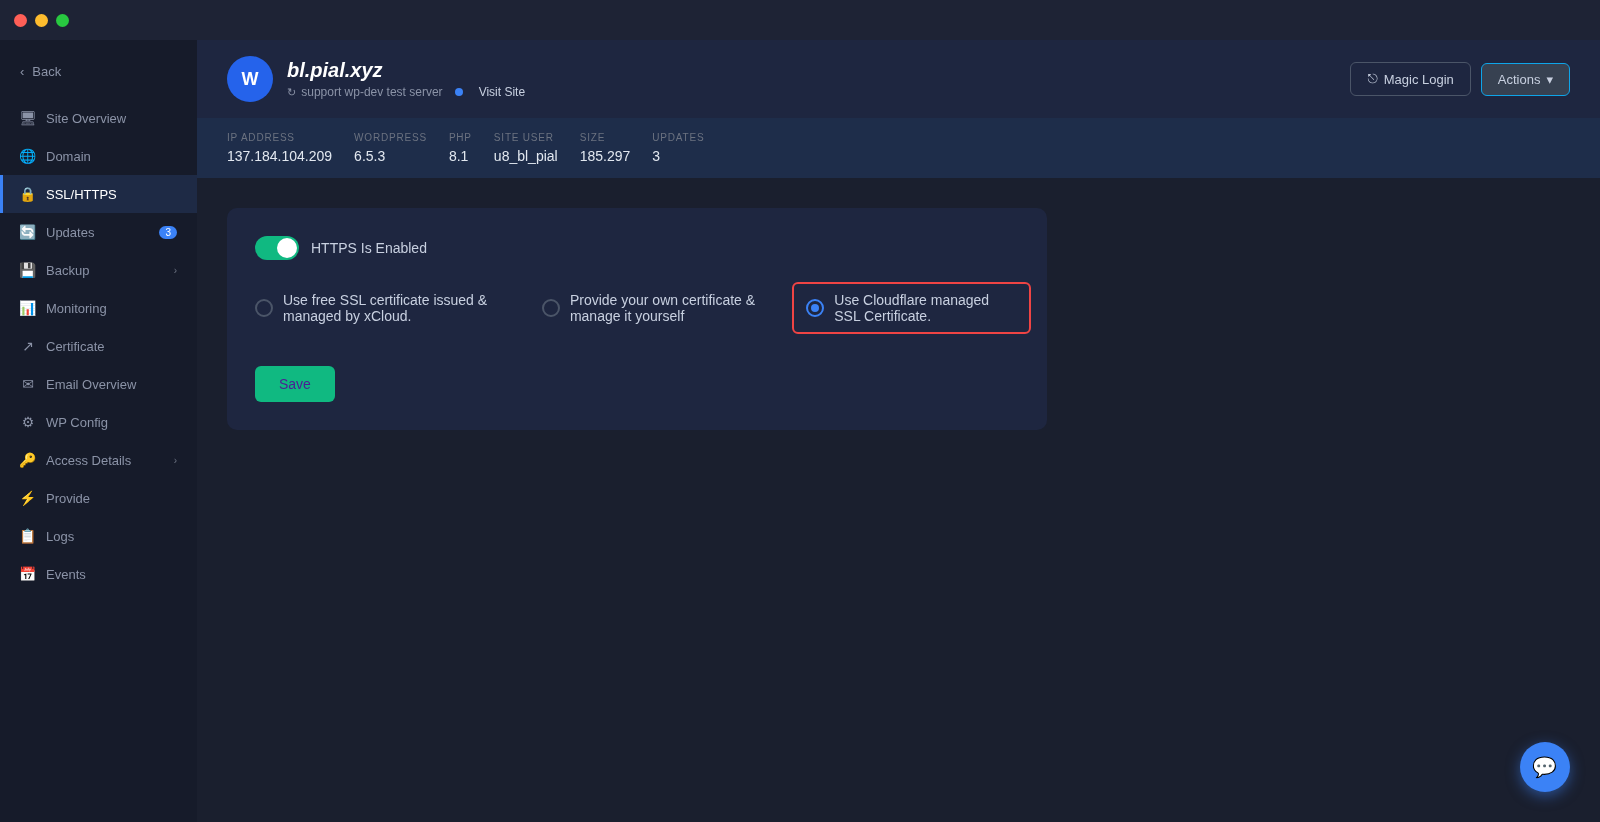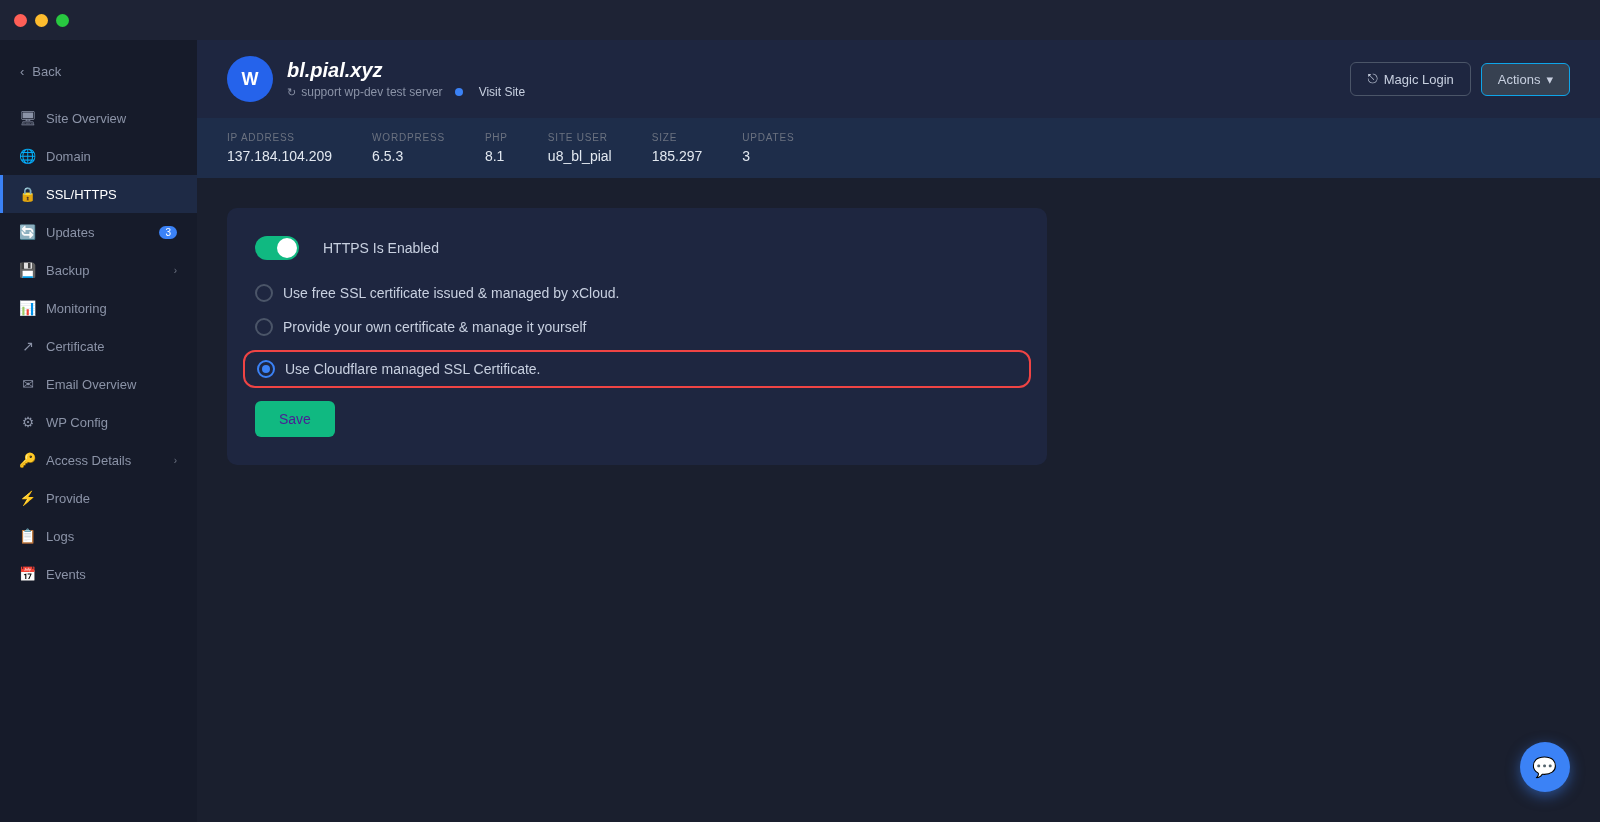--- a/index.html
+++ b/index.html
@@ -178,21 +178,21 @@
       display: flex;
       align-items: center;
       gap: 6px;
     }
 
     
     .stats-bar {
       background: #1e2d4a;
       display: flex;
       padding: 14px 30px;
-      gap: 40px;
+      gap: 22px;
       flex-shrink: 0;
     }
     .stat-item {}
     .stat-label {
       font-size: 10px;
       color: #6b7280;
       text-transform: uppercase;
       letter-spacing: 0.08em;
       margin-bottom: 5px;
     }
@@ -214,21 +214,21 @@
       background: #1e2640;
       border-radius: 10px;
       padding: 28px;
       max-width: 820px;
     }
 
     
     .toggle-row {
       display: flex;
       align-items: center;
-      gap: 24px;
+      gap: 12px;
       margin-bottom: 24px;
     }
     .toggle {
       width: 44px; height: 24px;
       background: #10b981;
       border-radius: 12px;
       position: relative;
       cursor: pointer;
       flex-shrink: 0;
     }
@@ -242,23 +242,23 @@
     }
     .toggle-label {
       font-size: 14px;
       color: #c8d0e0;
       font-weight: 500;
     }
 
     
     .radio-group {
       display: flex;
-      flex-direction: column;
+      flex-direction: row;
       gap: 16px;
-      margin-bottom: 15px;
+      margin-bottom: 34px;
     }
     .radio-option {
       display: flex;
       align-items: center;
       gap: 10px;
       cursor: pointer;
       font-size: 14px;
       color: #c8d0e0;
     }
     .radio-input {
@@ -273,21 +273,21 @@
       border-color: #3b82f6;
     }
     .radio-input.checked::after {
       content: '';
       width: 8px; height: 8px;
       border-radius: 50%;
       background: #3b82f6;
     }
     .radio-option.highlighted {
       border: 2px solid #ef4444;
-      border-radius: 12px;
+      border-radius: 6px;
       padding: 8px 12px;
       margin: -2px -12px;
     }
 
     
     .btn-save {
       background: #10b981;
       color: #4c1d95;
       border: none;
       padding: 10px 24px;

